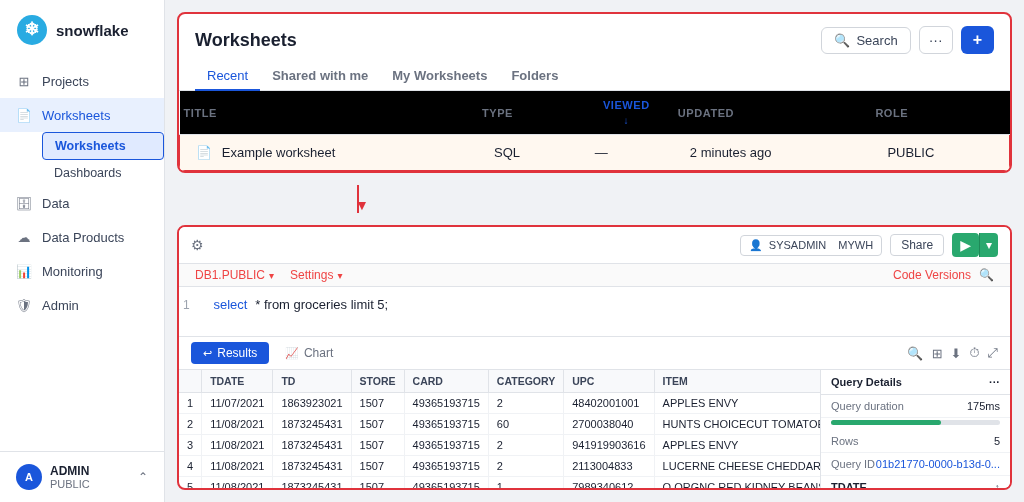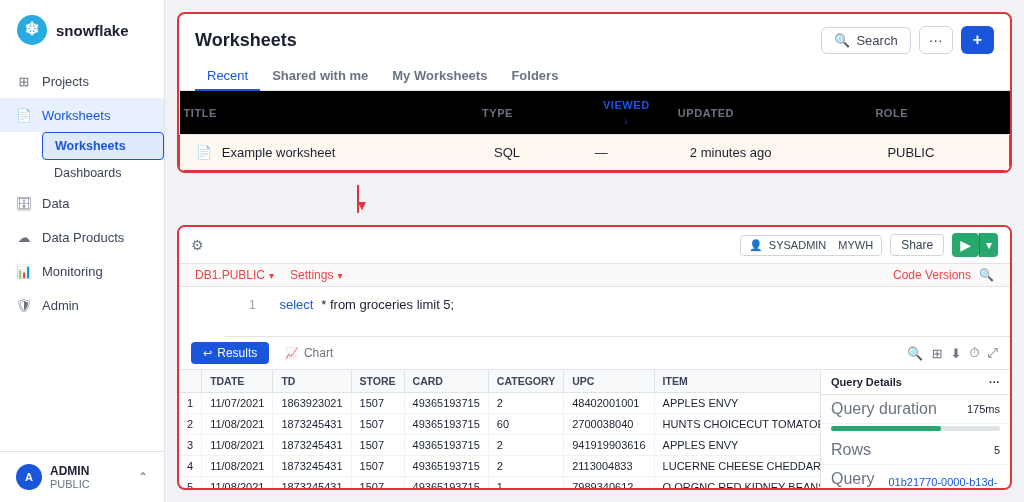--- a/index.html
+++ b/index.html
@@ -222,28 +222,27 @@
       border-bottom: 1px solid #e0e3e8;
       font-size: 12px;
       color: #ef4444;
       background: #fafafa;
     }
     .query-meta-item { display: flex; align-items: center; gap: 4px; cursor: pointer; }
     .query-meta-item .chevron { font-size: 10px; }
     .code-versions { margin-left: auto; display: flex; align-items: center; gap: 8px; }
 
     .code-area {
-      padding: 10px 24px;
+      padding: 10px 4px;
       font-family: 'Courier New', monospace;
       font-size: 13px;
       color: #1a2030;
       background: #fff;
       min-height: 50px;
       border-bottom: 1px solid #e0e3e8;
-      margin-left: 46px;
     }
     .line-num { color: #9ca3af; margin-right: 16px; font-size: 12px; }
     .kw { color: #1a56db; }
 
     
     .results-toolbar {
       display: flex;
       align-items: center;
       justify-content: space-between;
       padding: 5px 12px;
@@ -297,21 +296,21 @@
       display: flex;
       justify-content: space-between;
       align-items: center;
       padding: 6px 10px;
       font-size: 11px;
       font-weight: 700;
       color: #1a2030;
       border-bottom: 1px solid #e0e3e8;
     }
     .qd-row { padding: 5px 10px; display: flex; align-items: center; justify-content: space-between; border-bottom: 1px solid #f0f2f5; }
-    .qd-label { color: #6b7280; font-size: 16px; }
+    .qd-label { color: #6b7280; font-size: 11px; }
     .qd-val { color: #1a2030; font-size: 11px; font-weight: 500; }
     .qd-val.link { color: #1a56db; }
     .progress-bar { height: 5px; background: #e0e3e8; border-radius: 3px; margin: 2px 10px 5px; }
     .progress-fill { height: 100%; background: #29a86e; border-radius: 3px; }
     .qd-col-row { padding: 5px 10px; display: flex; align-items: center; justify-content: space-between; }
     .qd-col-name { color: #1a2030; font-size: 11px; font-weight: 600; }
     .qd-col-icon { color: #6b7280; font-size: 11px; }
   </style>
 </head>
 <body>

